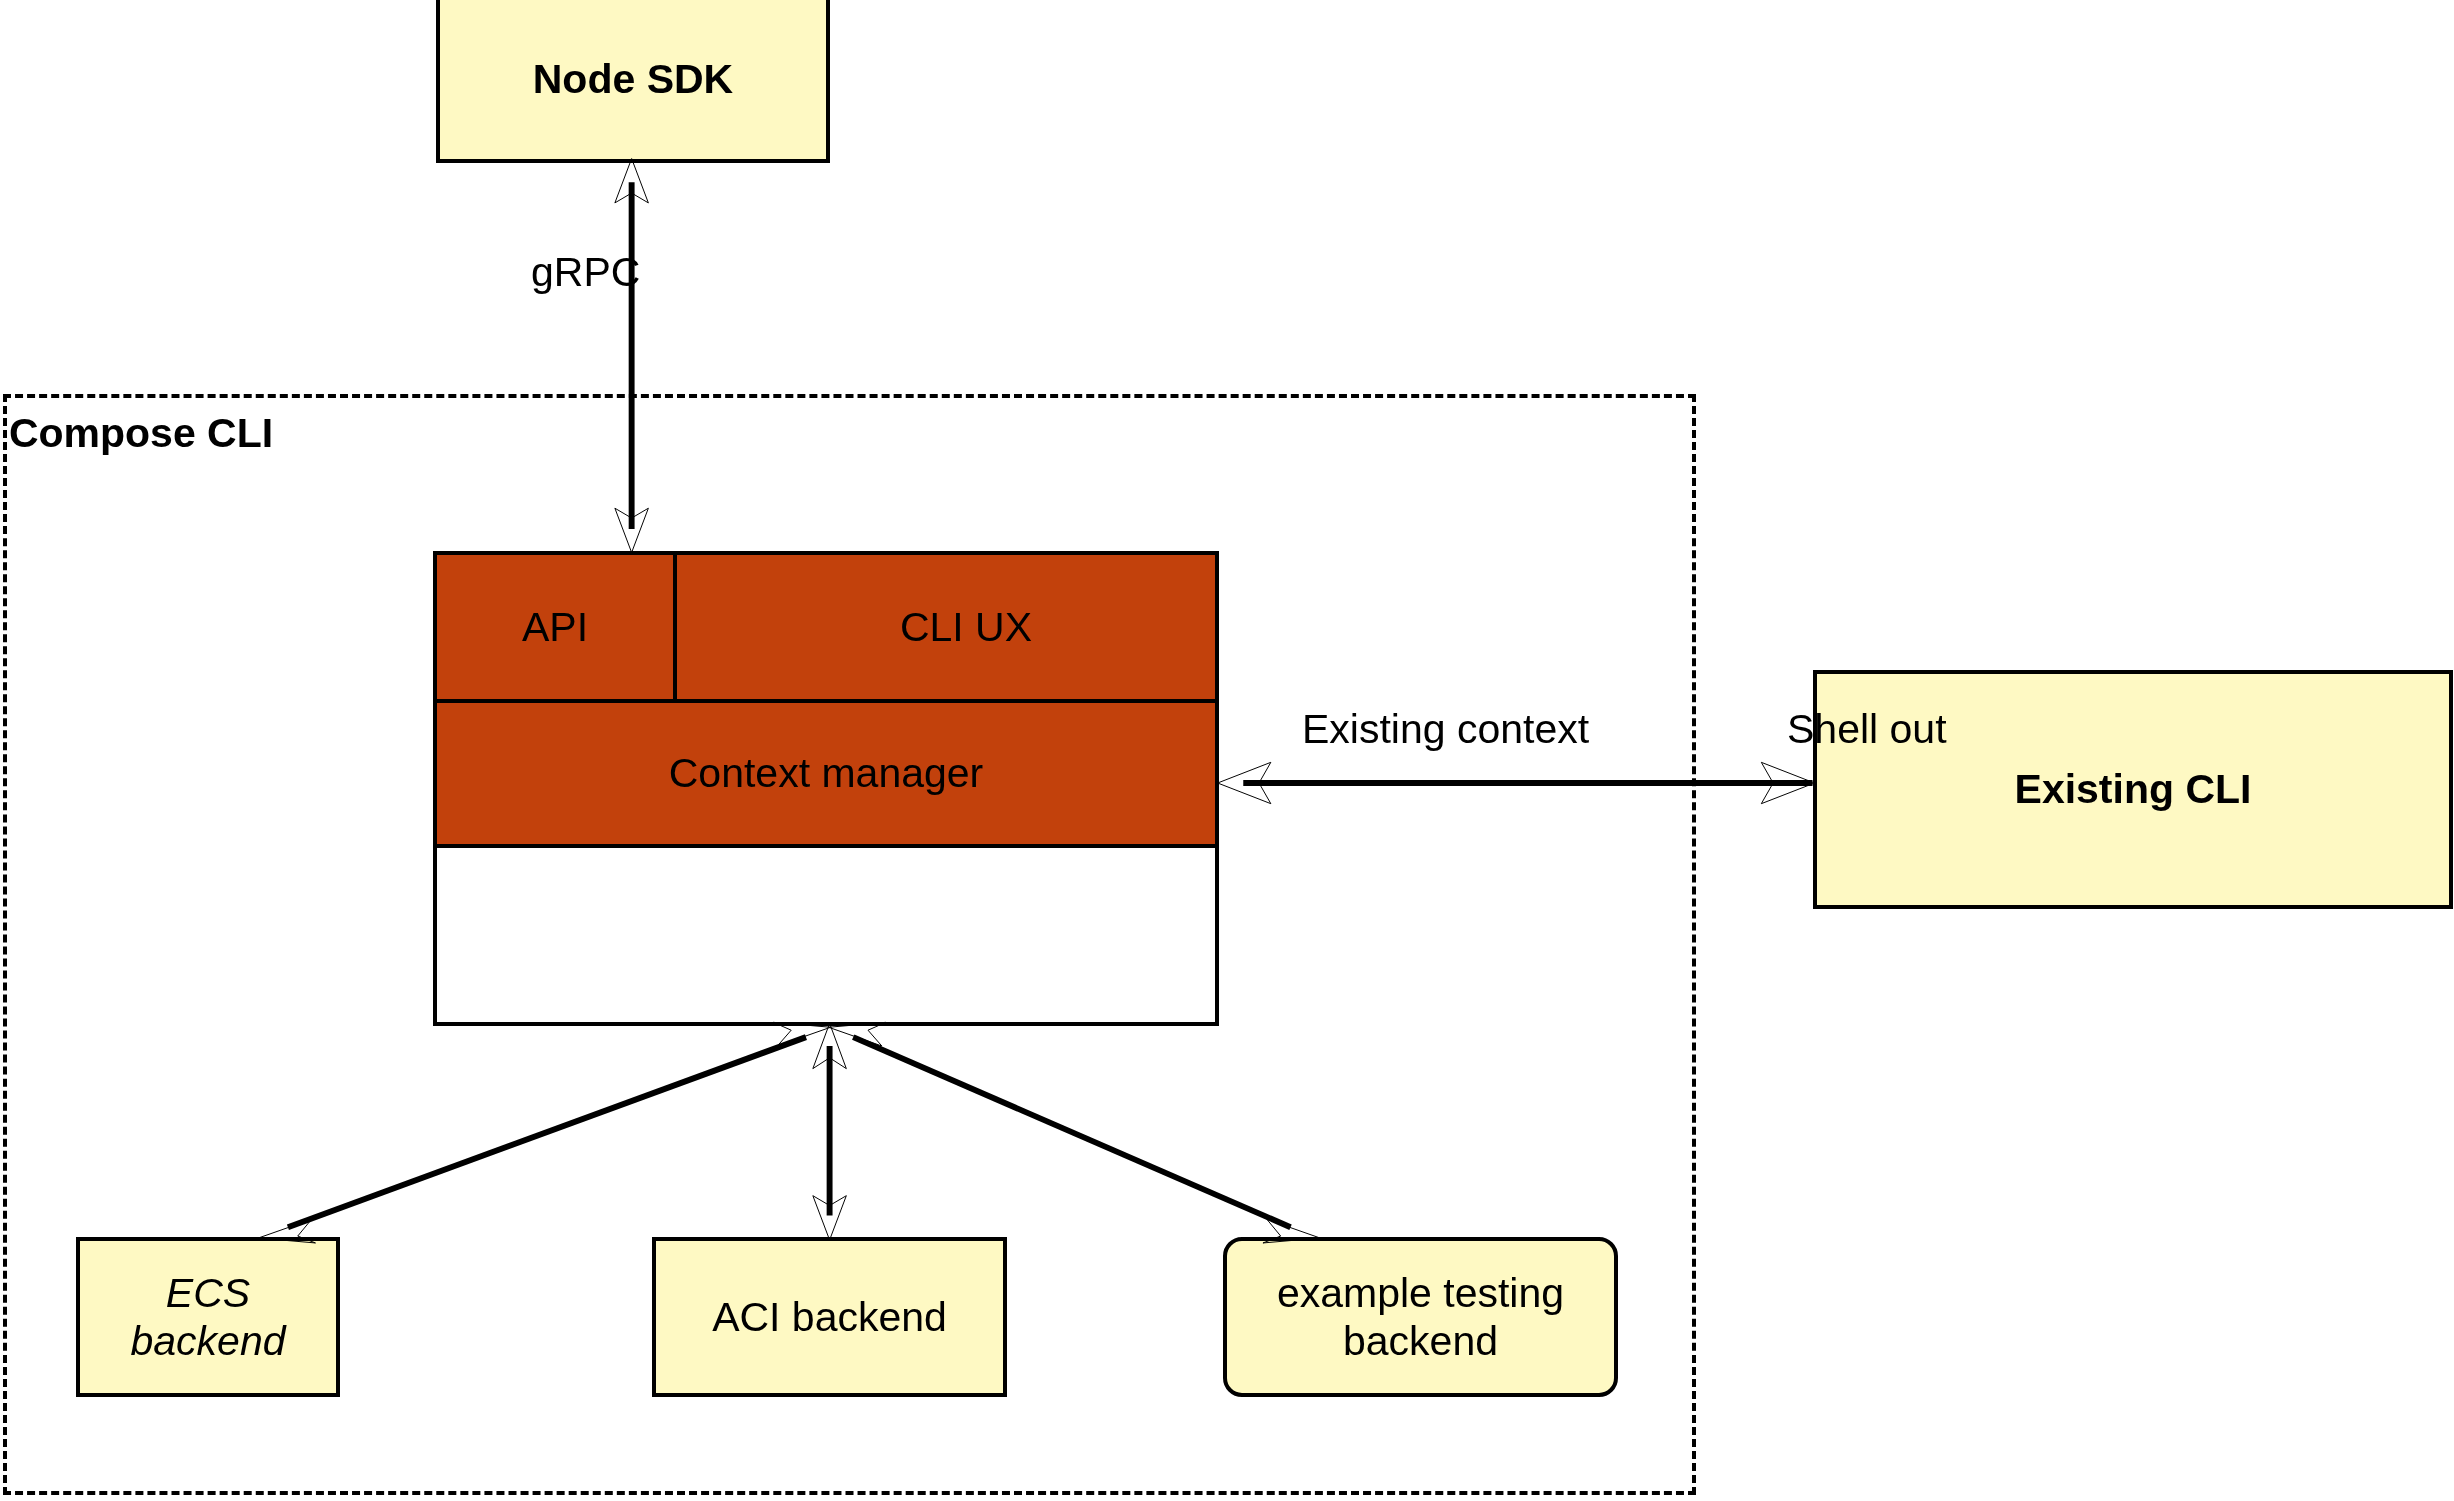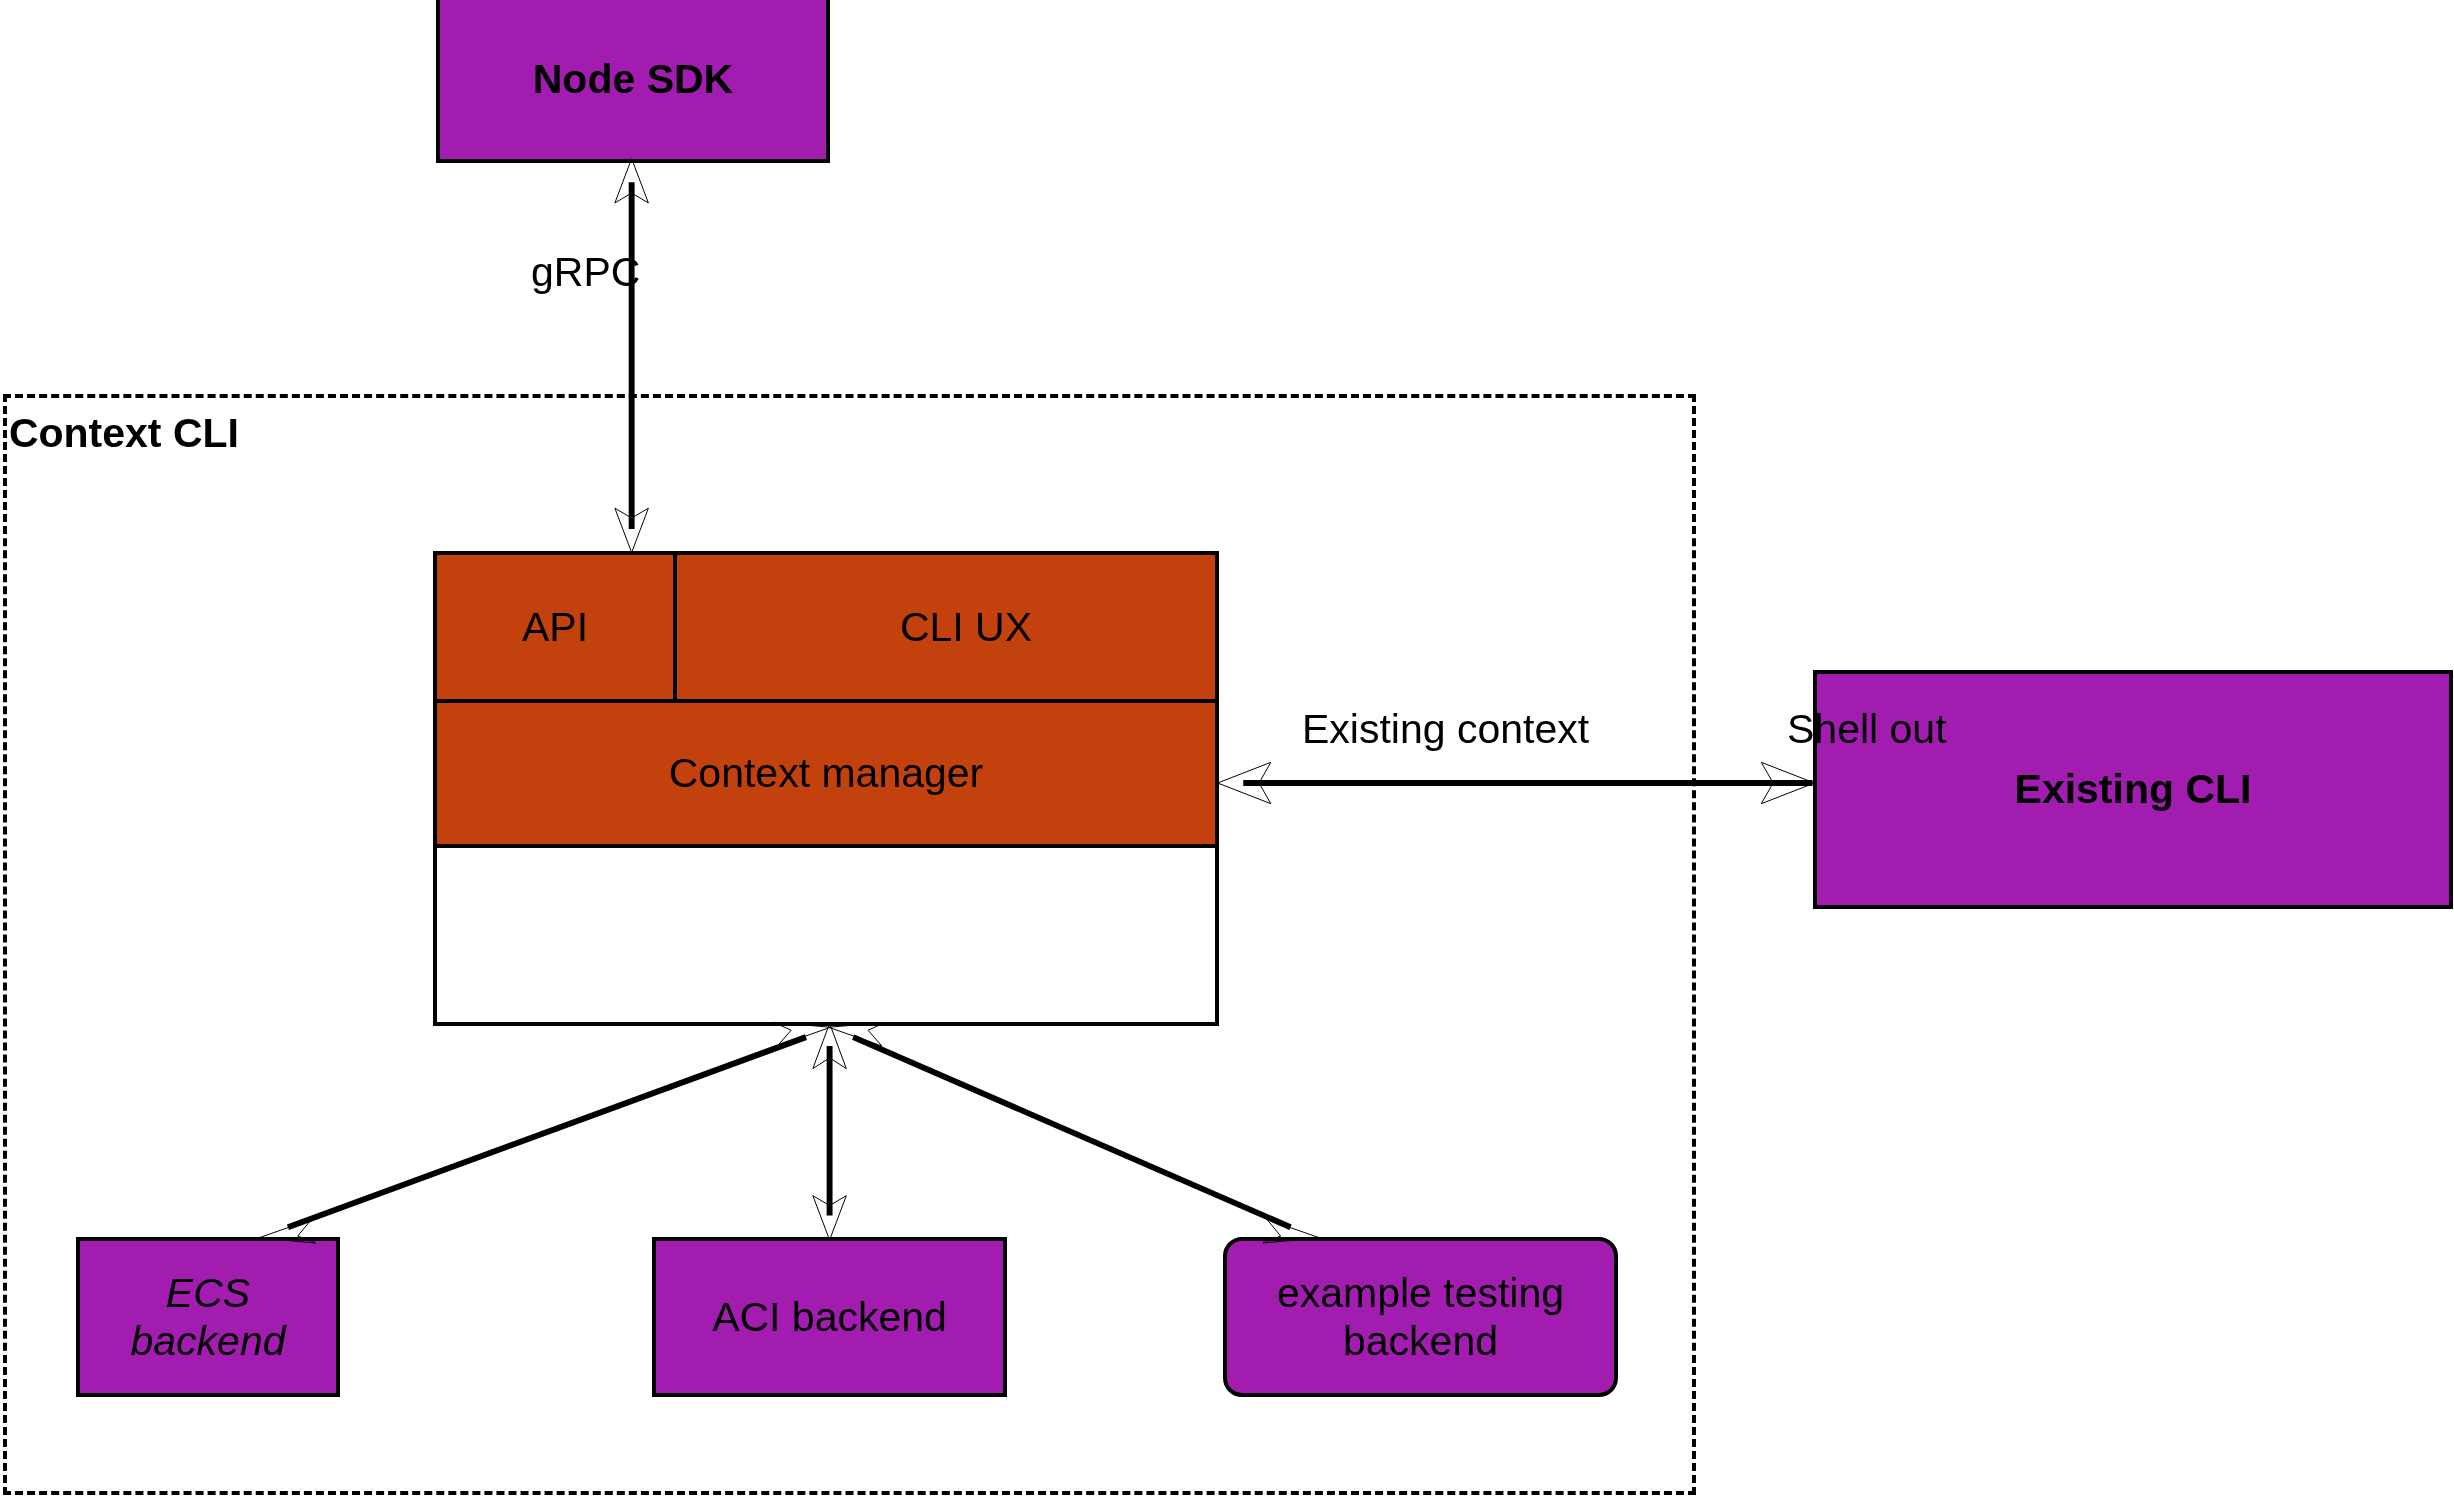--- a/index.html
+++ b/index.html
@@ -15,21 +15,21 @@
     background: #ffffff;
     overflow: hidden;
     font-family: "Liberation Sans", "DejaVu Sans", sans-serif;
     color: #000000;
   }
   
   .node {
     position: absolute;
     box-sizing: border-box;
     border: 4.9px solid #000000;
-    background: #a21caf;
+    background: #fef9c3;
     display: flex;
     align-items: center;
     justify-content: center;
     text-align: center;
     line-height: 1.18;
   }
   .node .lbl {
     display: block;
     font-size: 41px;
     font-weight: 400;
@@ -120,21 +120,21 @@
     pointer-events: none;
   }
   #connectors line, #connectors path { stroke: #000000; fill: none; }
 </style>
 </head>
 <body>
 
 <div id="stage">
 
   <div id="compose-boundary"></div>
-  <div id="compose-boundary-label">Context CLI</div>
+  <div id="compose-boundary-label">Compose CLI</div>
 
   <div class="node bold" id="node-sdk">
     <span class="lbl">Node SDK</span>
   </div>
 
   <div class="node bold" id="existing-cli">
     <span class="lbl">Existing CLI</span>
   </div>
 
   <div id="compose-stack">

